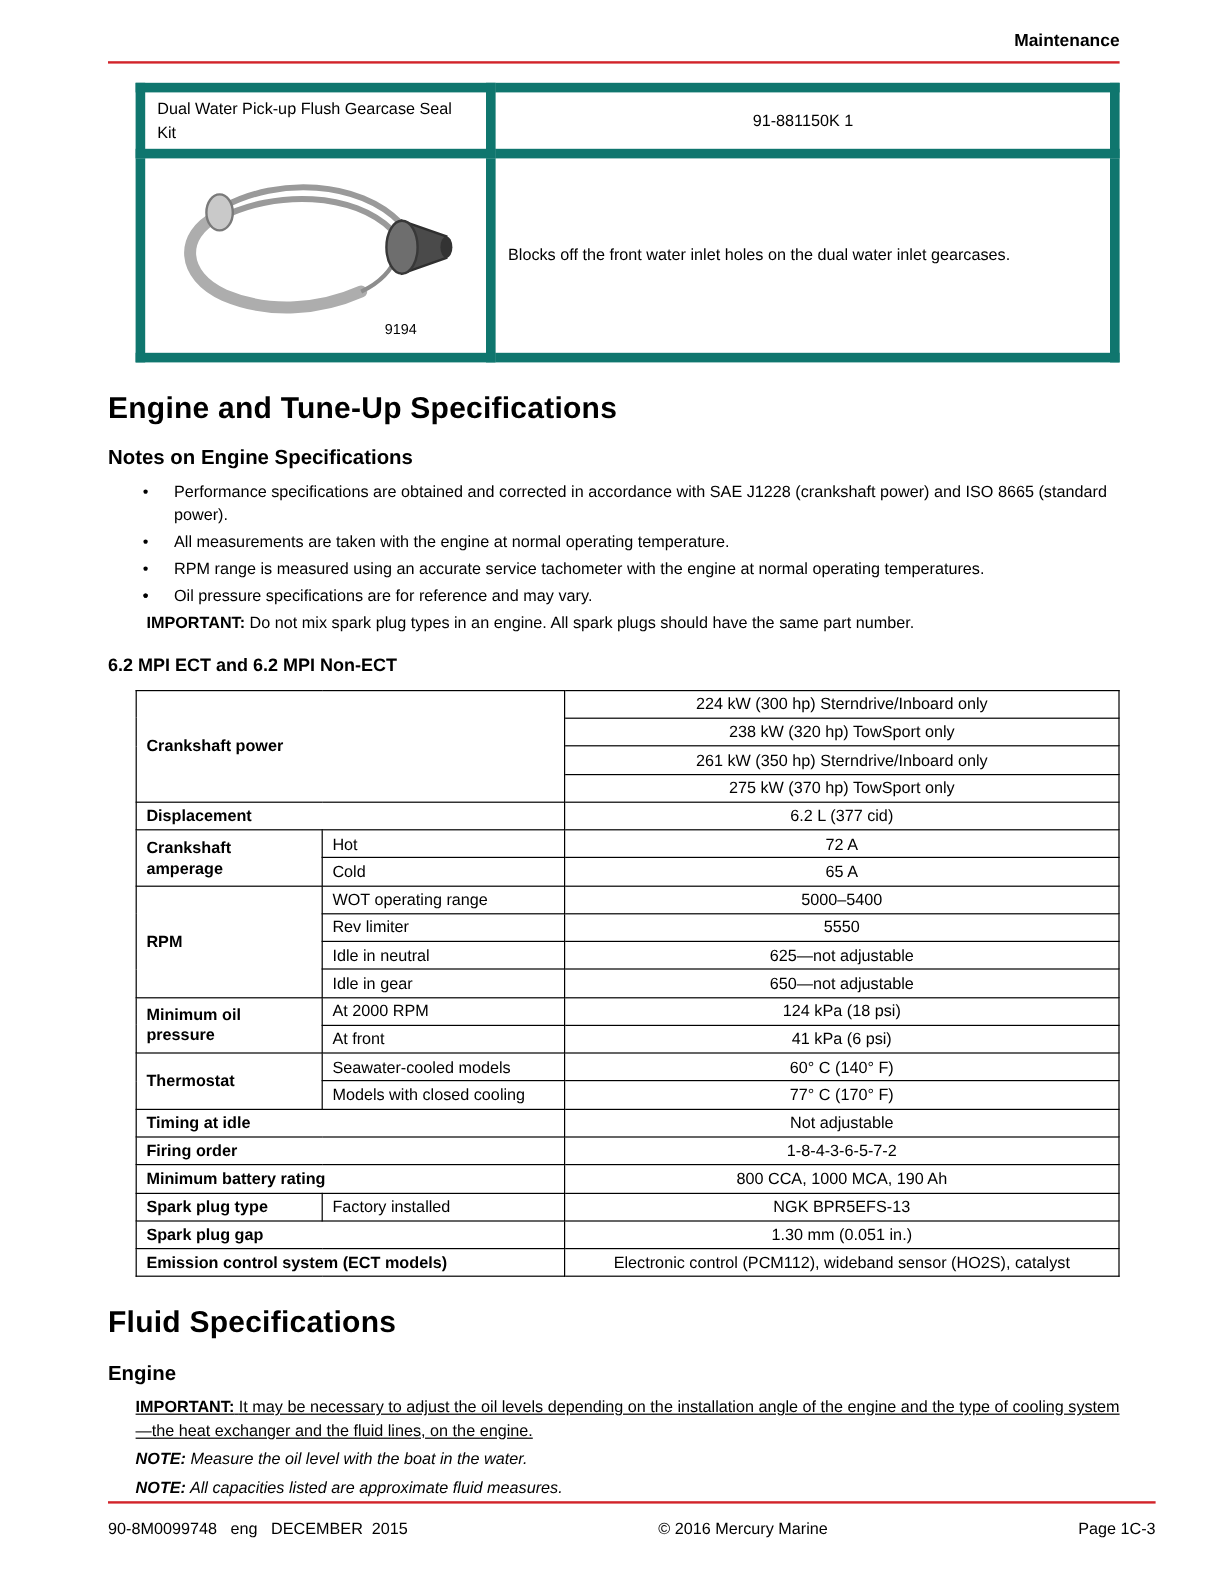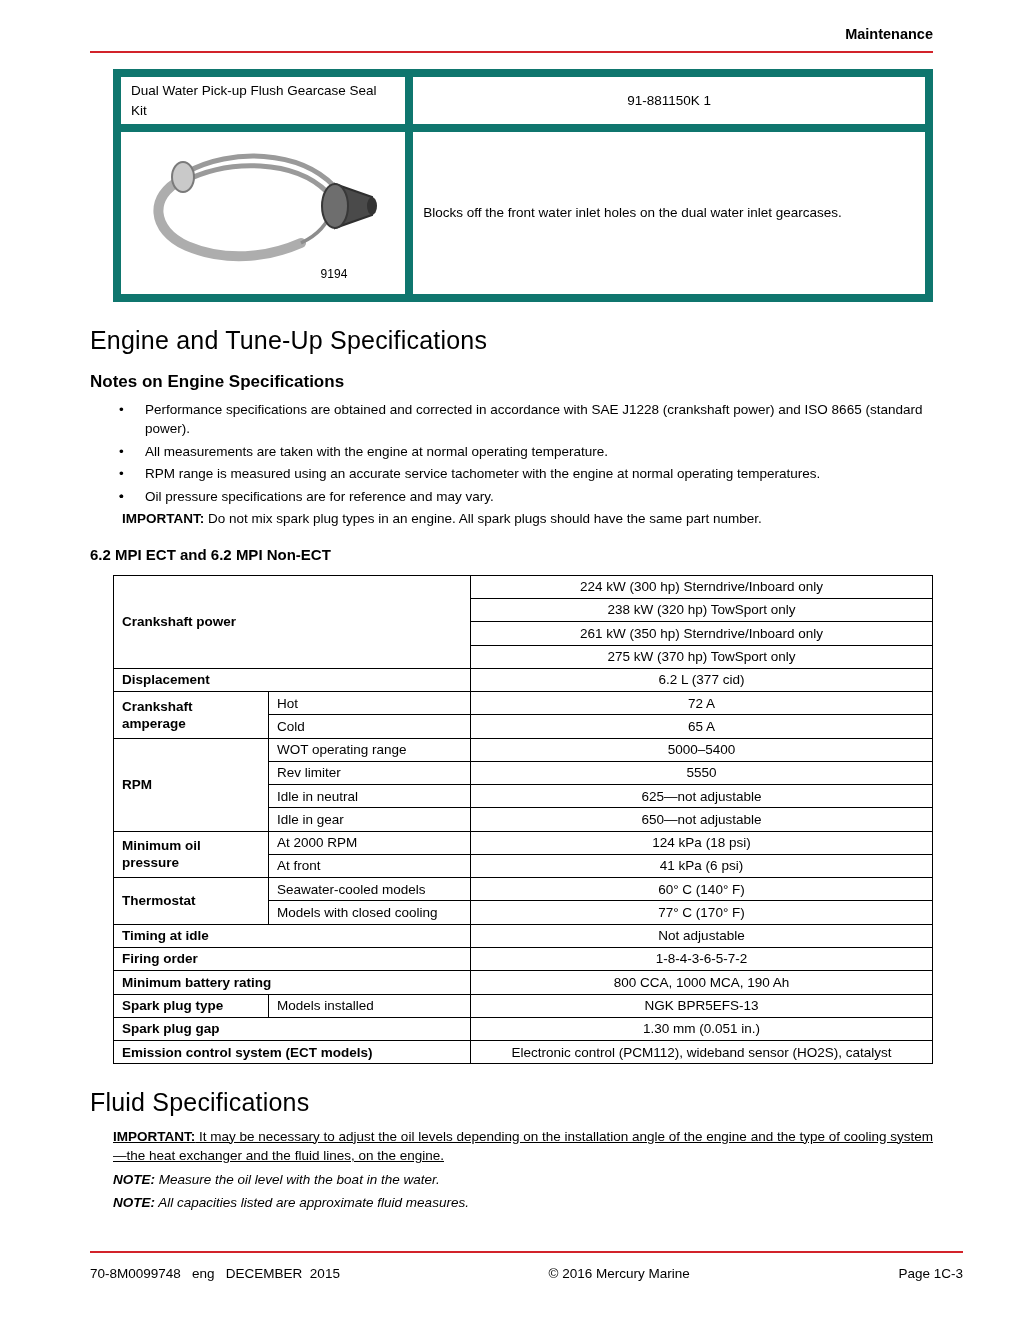--- a/index.html
+++ b/index.html
@@ -17,21 +17,21 @@
 
   
   .part-table{ border-collapse:collapse; width:calc(100% - 23px); margin:16px 0 0 23px; table-layout:fixed; }
   .part-table td{ border:8px solid #0f766e; padding:4px 10px; }
   .pt-name{ width:36%; vertical-align:top; }
   .pt-num{ text-align:center; vertical-align:middle; }
   .pt-img{ height:160px; position:relative; vertical-align:middle; text-align:center; padding:4px; }
   .pt-desc{ vertical-align:middle; }
   .img-label{ position:absolute; right:58px; bottom:10px; font-size:12px; }
 
-  h1{ font-size:25px; margin:20px 0 4px; font-weight:normal; letter-spacing:.2px; }
+  h1{ font-size:25px; margin:20px 0 4px; font-weight:bold; letter-spacing:.2px; }
   h2{ font-size:17px; margin:12px 0 5px; font-weight:bold; }
   h3.spec{ font-size:15px; margin:15px 0 9px; font-weight:bold; }
 
   .bullets{ list-style:none; margin:2px 0 0 0; padding:0; }
   .bullets li{ position:relative; padding-left:55px; margin-bottom:3px; }
   .bullets .marker{ position:absolute; left:29px; top:0; }
 
   .important{ margin:3px 0 0 32px; }
   .important .pfx{ font-weight:bold; }
 
@@ -200,52 +200,53 @@
     <tr>
       <td class="lbl" colspan="2">Firing order</td>
       <td class="val">1-8-4-3-6-5-7-2</td>
     </tr>
     <tr>
       <td class="lbl" colspan="2">Minimum battery rating</td>
       <td class="val">800 CCA, 1000 MCA, 190 Ah</td>
     </tr>
     <tr>
       <td class="lbl">Spark plug type</td>
-      <td class="sub">Models installed</td>
+      <td class="sub">Factory installed</td>
       <td class="val">NGK BPR5EFS-13</td>
     </tr>
     <tr>
       <td class="lbl" colspan="2">Spark plug gap</td>
       <td class="val">1.30 mm (0.051 in.)</td>
     </tr>
     <tr>
       <td class="lbl" colspan="2">Emission control system (ECT models)</td>
       <td class="val">Electronic control (PCM112), wideband sensor (HO2S), catalyst</td>
     </tr>
   </tbody>
     </table>
 
   <h1>Fluid Specifications</h1>
+  <h2>Engine</h2>
 
   <p class="fluid-important">
     <span class="pfx">IMPORTANT:</span>
     <span>It may be necessary to adjust the oil levels depending on the installation angle of the engine and the type of cooling system—the heat exchanger and the fluid lines, on the engine.</span>
   </p>
 
   <p class="note">
     <span class="pfx">NOTE:</span>
     <span>Measure the oil level with the boat in the water.</span>
   </p>
   <p class="note">
     <span class="pfx">NOTE:</span>
     <span>All capacities listed are approximate fluid measures.</span>
   </p>
 
   <div class="page-footer">
     <div class="red-rule"></div>
     <div class="footer-row">
-      <span class="footer-left">70-8M0099748   eng   DECEMBER  2015</span>
+      <span class="footer-left">90-8M0099748   eng   DECEMBER  2015</span>
       <span>© 2016 Mercury Marine</span>
       <span>Page 1C-3</span>
     </div>
   </div>
 
 </div>
 
 </body></html>

